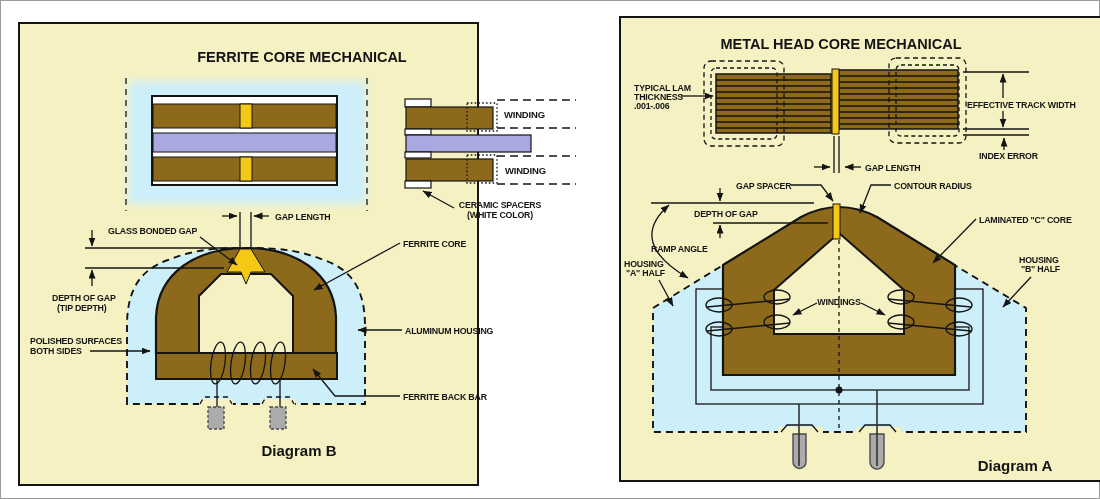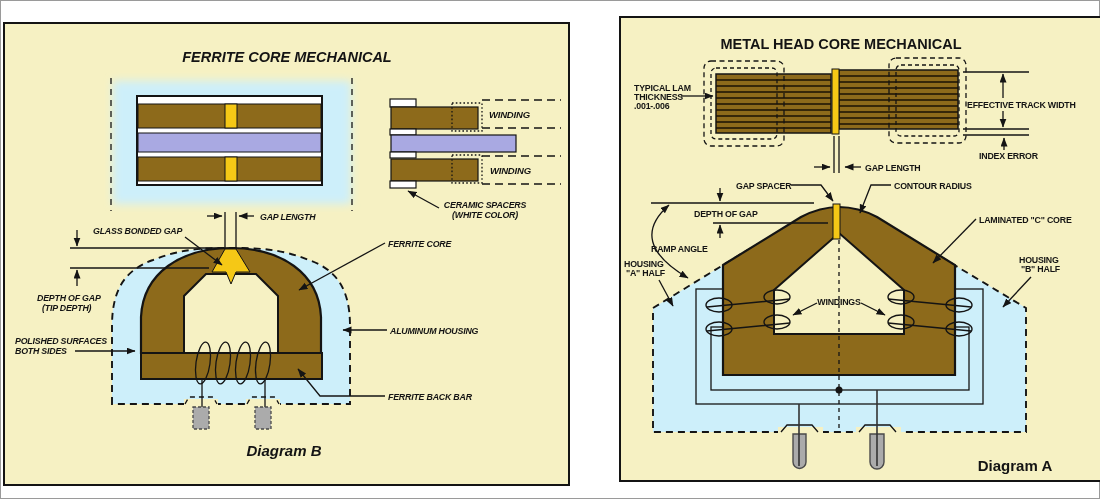--- a/index.html
+++ b/index.html
@@ -1,18 +1,18 @@
 <!DOCTYPE html>
 <html><head>
 <meta charset="utf-8">
 <style>
   html,body{margin:0;padding:0;background:#e8e8e8;}
   .page{position:relative;width:1100px;height:499px;background:#ffffff;border:1px solid #9a9a9a;box-sizing:border-box;font-family:"Liberation Sans",sans-serif;}
   .panel{position:absolute;background:#F6F1C3;border:2.5px solid #141414;box-sizing:border-box;}
-  #panel-left{left:2px;top:21px;width:567px;height:464px;font-style:italic;}
+  #panel-left{left:17px;top:21px;width:461px;height:464px;}
   #panel-right{left:618px;top:15px;width:512px;height:466px;}
   .panel svg{position:absolute;left:-2.5px;top:-2.5px;}
   svg text{font-family:"Liberation Sans",sans-serif;font-weight:bold;font-size:8.8px;fill:#141414;letter-spacing:-0.2px;}
   svg text.title{font-size:14.5px;letter-spacing:0;}
   svg text.caption{font-size:15px;letter-spacing:0;}
   svg text.wlabel{font-size:9.5px;}
   .ln{stroke:#141414;stroke-width:1.3;fill:none;}
   .thick{stroke:#141414;stroke-width:2;fill:none;}
   .brown{fill:#8D6A1B;}
   .gold{fill:#F5C816;}

